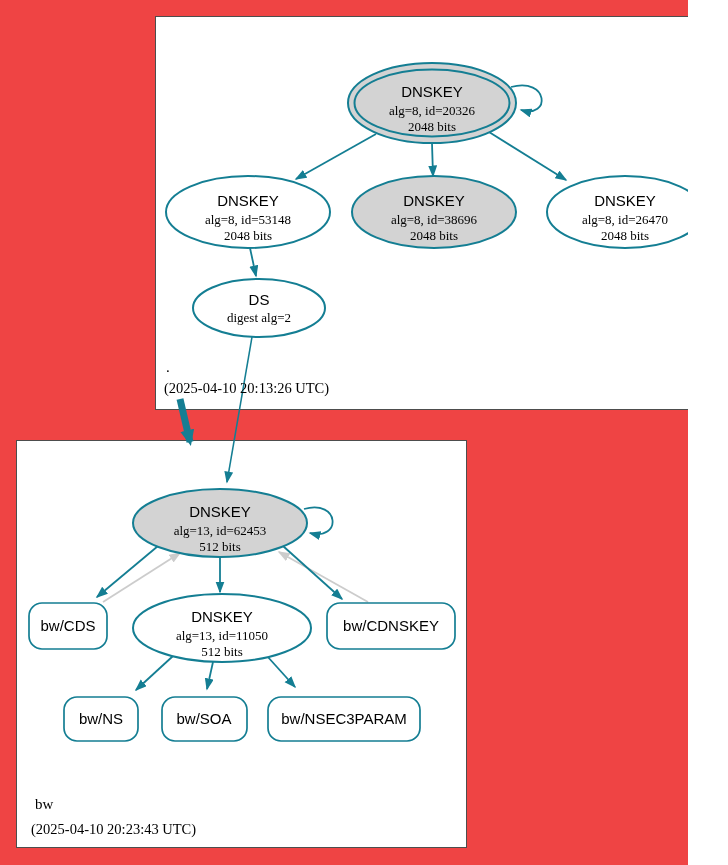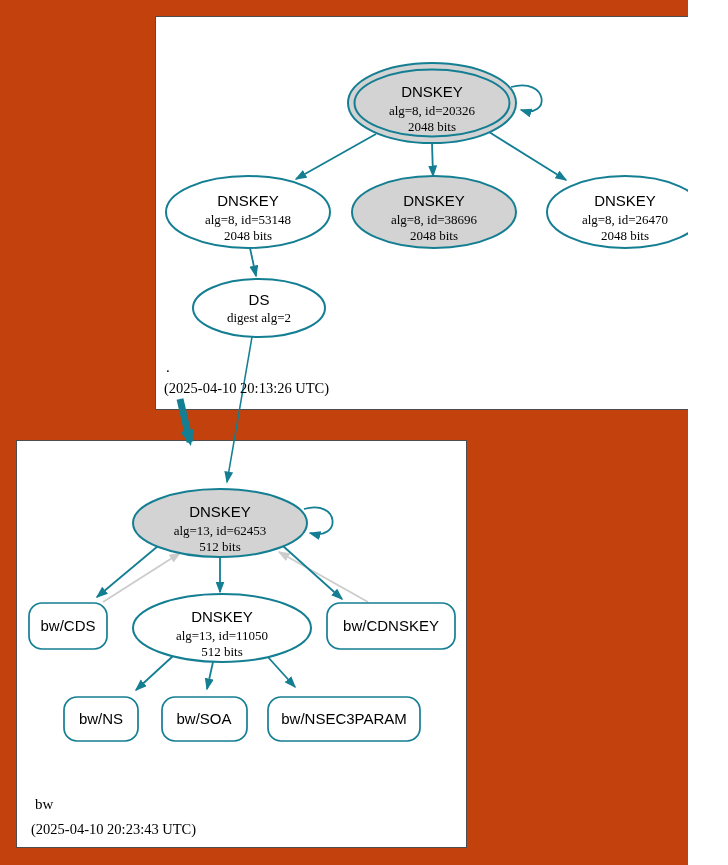--- a/index.html
+++ b/index.html
@@ -2,21 +2,21 @@
 <html style="--teal: #147e93; --node-fill: #d3d3d3; --gray-edge: #cccccc; --box-border: #4d4d4d;"><head>
 <meta charset="utf-8">
 <style>
   :root{
     --teal:#147e93;
     --node-fill:#d3d3d3;
     --gray-edge:#cccccc;
     --box-border:#4d4d4d;
   }
   html,body{margin:0;padding:0;background:#ffffff;}
-  .stage{position:relative;width:688px;height:865px;background:#c2410c;overflow:hidden;}
+  .stage{position:relative;width:688px;height:865px;background:#ef4444;overflow:hidden;}
   svg{display:block;}
   .zone-box{fill:#ffffff;stroke:var(--box-border);stroke-width:1;}
   .edge{stroke:var(--teal);stroke-width:1.8;fill:none;}
   .edge-thin{stroke:var(--teal);stroke-width:1.5;fill:none;}
   .edge-thick{stroke:var(--teal);stroke-width:7;fill:none;}
   .edge-gray{stroke:var(--gray-edge);stroke-width:1.8;fill:none;}
   .node-ellipse{fill:#ffffff;stroke:var(--teal);stroke-width:2;}
   .node-ellipse.filled{fill:var(--node-fill);}
   .rrset-rect{fill:#ffffff;stroke:var(--teal);stroke-width:1.7;}
   .node-title{font:15px "Liberation Sans",sans-serif;fill:#000;text-anchor:middle;}

